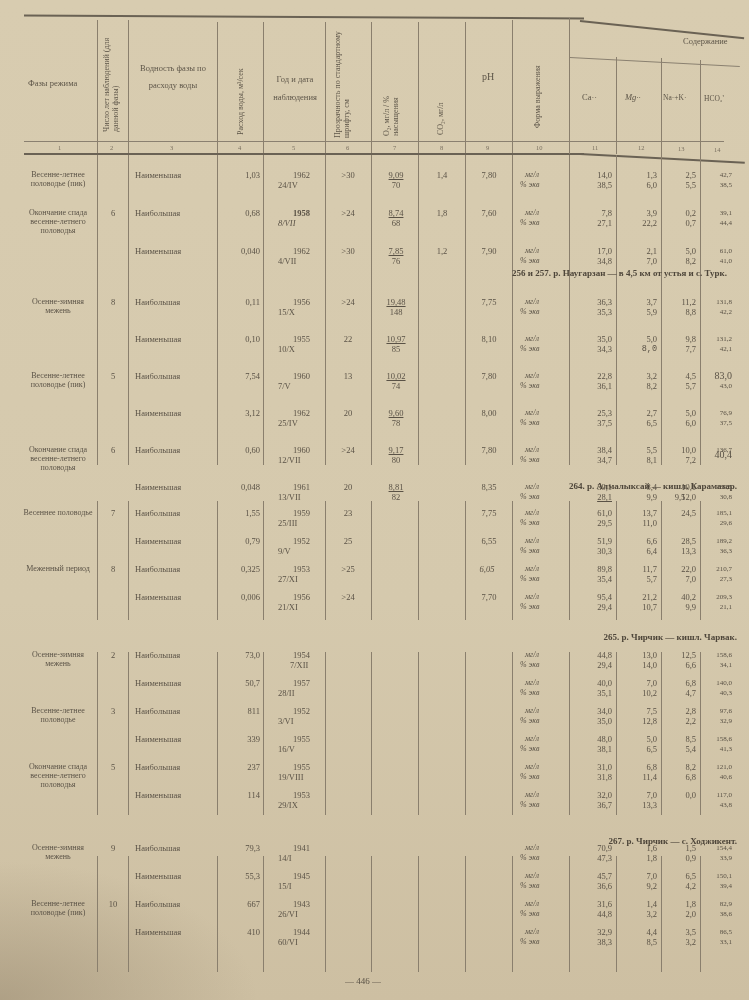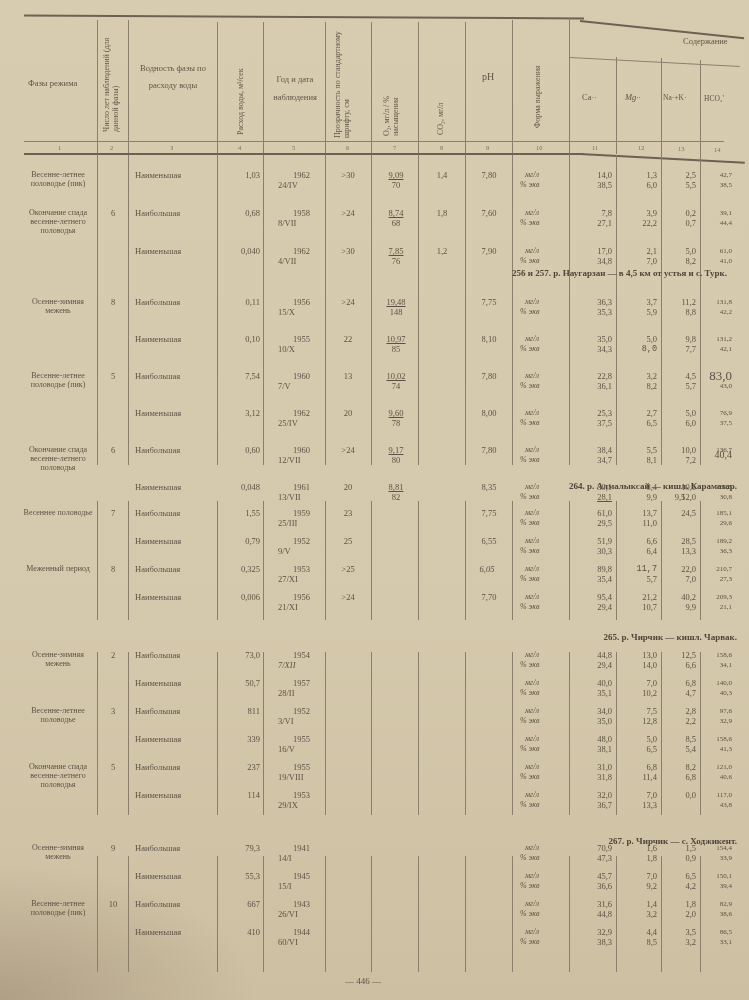--- a/index.html
+++ b/index.html
@@ -165,22 +165,22 @@
       <div class="t r" style="left:619px;top:170px;width:38px;">1,3</div>
       <div class="t r" style="left:619px;top:180px;width:38px;">6,0</div>
       <div class="t r" style="left:664px;top:170px;width:32px;">2,5</div>
       <div class="t r" style="left:664px;top:180px;width:32px;">5,5</div>
       <div class="t r" style="left:702px;top:170px;width:30px;font-size:7px;">42,7</div>
       <div class="t r" style="left:702px;top:180px;width:30px;font-size:7px;">38,5</div>
       <div class="t c" style="left:20px;top:208px;width:76px;white-space:normal;line-height:9px;font-size:8px;">Окончание спада весенне-летнего половодья</div>
       <div class="t c" style="left:100px;top:208px;width:26px;">6</div>
       <div class="t" style="left:135px;top:208px;">Наибольшая</div>
       <div class="t r" style="left:220px;top:208px;width:40px;">0,68</div>
-      <div class="t r" style="left:268px;top:208px;width:42px;">1958</div>
-      <div class="t" style="left:278px;top:218px;">8/VII</div>
+      <div class="t r" style="left:268px;top:208px;width:42px;font-weight:bold;">1958</div>
+      <div class="t" style="left:278px;top:218px;font-style:italic;">8/VII</div>
       <div class="t c" style="left:326px;top:208px;width:44px;">&gt;24</div>
       <div class="t c" style="left:374px;top:208px;width:44px;text-decoration:underline;">8,74</div>
       <div class="t c" style="left:374px;top:218px;width:44px;">68</div>
       <div class="t c" style="left:420px;top:208px;width:44px;">1,8</div>
       <div class="t c" style="left:467px;top:208px;width:44px;">7,60</div>
       <div class="t ital" style="left:525px;top:208px;font-size:8px;">мг/л</div>
       <div class="t ital" style="left:520px;top:218px;font-size:8px;">% экв</div>
       <div class="t r" style="left:572px;top:208px;width:40px;">7,8</div>
       <div class="t r" style="left:572px;top:218px;width:40px;">27,1</div>
       <div class="t r" style="left:619px;top:208px;width:38px;">3,9</div>
@@ -258,21 +258,21 @@
       <div class="t c" style="left:374px;top:381px;width:44px;">74</div>
       <div class="t c" style="left:467px;top:371px;width:44px;">7,80</div>
       <div class="t ital" style="left:525px;top:371px;font-size:8px;">мг/л</div>
       <div class="t ital" style="left:520px;top:381px;font-size:8px;">% экв</div>
       <div class="t r" style="left:572px;top:371px;width:40px;">22,8</div>
       <div class="t r" style="left:572px;top:381px;width:40px;">36,1</div>
       <div class="t r" style="left:619px;top:371px;width:38px;">3,2</div>
       <div class="t r" style="left:619px;top:381px;width:38px;">8,2</div>
       <div class="t r" style="left:664px;top:371px;width:32px;">4,5</div>
       <div class="t r" style="left:664px;top:381px;width:32px;">5,7</div>
-      <div class="t r" style="left:702px;top:371px;width:30px;font-size:13px;">83,0</div>
+      <div class="t r" style="left:702px;top:371px;width:30px;font-size:10px;">83,0</div>
       <div class="t r" style="left:702px;top:381px;width:30px;font-size:7px;">43,0</div>
       <div class="t" style="left:135px;top:408px;">Наименьшая</div>
       <div class="t r" style="left:220px;top:408px;width:40px;">3,12</div>
       <div class="t r" style="left:268px;top:408px;width:42px;">1962</div>
       <div class="t" style="left:278px;top:418px;">25/IV</div>
       <div class="t c" style="left:326px;top:408px;width:44px;">20</div>
       <div class="t c" style="left:374px;top:408px;width:44px;text-decoration:underline;">9,60</div>
       <div class="t c" style="left:374px;top:418px;width:44px;">78</div>
       <div class="t c" style="left:467px;top:408px;width:44px;">8,00</div>
       <div class="t ital" style="left:525px;top:408px;font-size:8px;">мг/л</div>
@@ -363,21 +363,21 @@
       <div class="t" style="left:135px;top:564px;">Наибольшая</div>
       <div class="t r" style="left:220px;top:564px;width:40px;">0,325</div>
       <div class="t r" style="left:268px;top:564px;width:42px;">1953</div>
       <div class="t" style="left:278px;top:574px;">27/XI</div>
       <div class="t c" style="left:326px;top:564px;width:44px;">&gt;25</div>
       <div class="t c" style="left:467px;top:564px;width:40px;font-style:italic;">6,05</div>
       <div class="t ital" style="left:525px;top:564px;font-size:8px;">мг/л</div>
       <div class="t ital" style="left:520px;top:574px;font-size:8px;">% экв</div>
       <div class="t r" style="left:572px;top:564px;width:40px;">89,8</div>
       <div class="t r" style="left:572px;top:574px;width:40px;">35,4</div>
-      <div class="t r" style="left:619px;top:564px;width:38px;font-family:Liberation Mono, monospace;">11,7</div>
+      <div class="t r" style="left:619px;top:564px;width:38px;">11,7</div>
       <div class="t r" style="left:619px;top:574px;width:38px;">5,7</div>
       <div class="t r" style="left:664px;top:564px;width:32px;">22,0</div>
       <div class="t r" style="left:664px;top:574px;width:32px;">7,0</div>
       <div class="t r" style="left:702px;top:564px;width:30px;font-size:7px;">210,7</div>
       <div class="t r" style="left:702px;top:574px;width:30px;font-size:7px;">27,3</div>
       <div class="t" style="left:135px;top:592px;">Наименьшая</div>
       <div class="t r" style="left:220px;top:592px;width:40px;">0,006</div>
       <div class="t r" style="left:268px;top:592px;width:42px;">1956</div>
       <div class="t" style="left:278px;top:602px;">21/XI</div>
       <div class="t c" style="left:326px;top:592px;width:44px;">&gt;24</div>
@@ -391,21 +391,21 @@
       <div class="t r" style="left:664px;top:592px;width:32px;">40,2</div>
       <div class="t r" style="left:664px;top:602px;width:32px;">9,9</div>
       <div class="t r" style="left:702px;top:592px;width:30px;font-size:7px;">209,3</div>
       <div class="t r" style="left:702px;top:602px;width:30px;font-size:7px;">21,1</div>
       <div class="sec" style="right:12px;top:632px;">265. р. Чирчик — кишл. Чарвак.</div>
       <div class="t c" style="left:20px;top:650px;width:76px;white-space:normal;line-height:9px;font-size:8px;">Осенне-зимняя межень</div>
       <div class="t c" style="left:100px;top:650px;width:26px;">2</div>
       <div class="t" style="left:135px;top:650px;">Наибольшая</div>
       <div class="t r" style="left:220px;top:650px;width:40px;">73,0</div>
       <div class="t r" style="left:268px;top:650px;width:42px;">1954</div>
-      <div class="t" style="left:278px;top:660px;font-style:italic;">7/XII</div>
+      <div class="t" style="left:290px;top:660px;">7/XII</div>
       <div class="t ital" style="left:525px;top:650px;font-size:8px;">мг/л</div>
       <div class="t ital" style="left:520px;top:660px;font-size:8px;">% экв</div>
       <div class="t r" style="left:572px;top:650px;width:40px;">44,8</div>
       <div class="t r" style="left:572px;top:660px;width:40px;">29,4</div>
       <div class="t r" style="left:619px;top:650px;width:38px;">13,0</div>
       <div class="t r" style="left:619px;top:660px;width:38px;">14,0</div>
       <div class="t r" style="left:664px;top:650px;width:32px;">12,5</div>
       <div class="t r" style="left:664px;top:660px;width:32px;">6,6</div>
       <div class="t r" style="left:702px;top:650px;width:30px;font-size:7px;">158,6</div>
       <div class="t r" style="left:702px;top:660px;width:30px;font-size:7px;">34,1</div>

